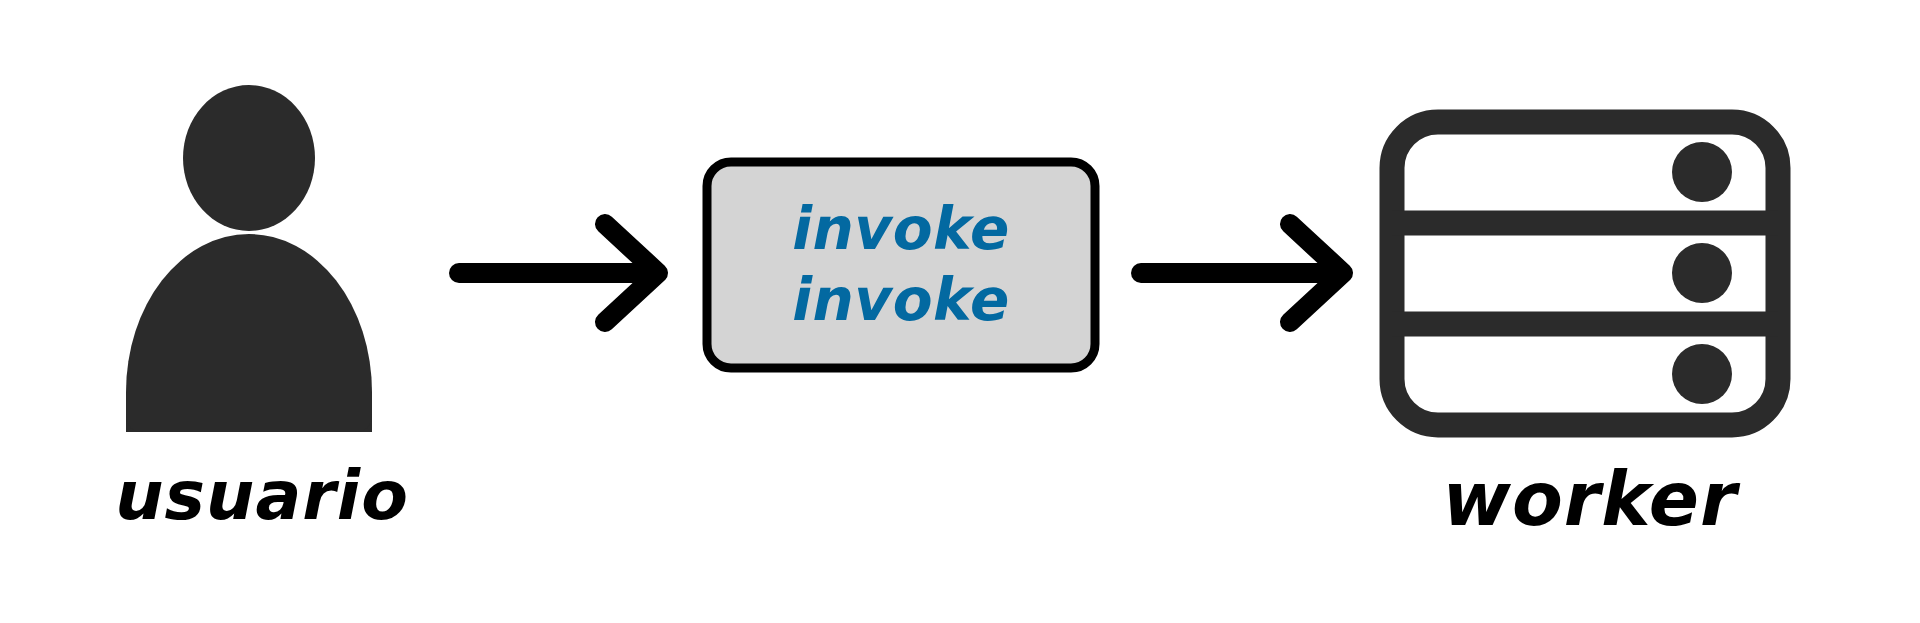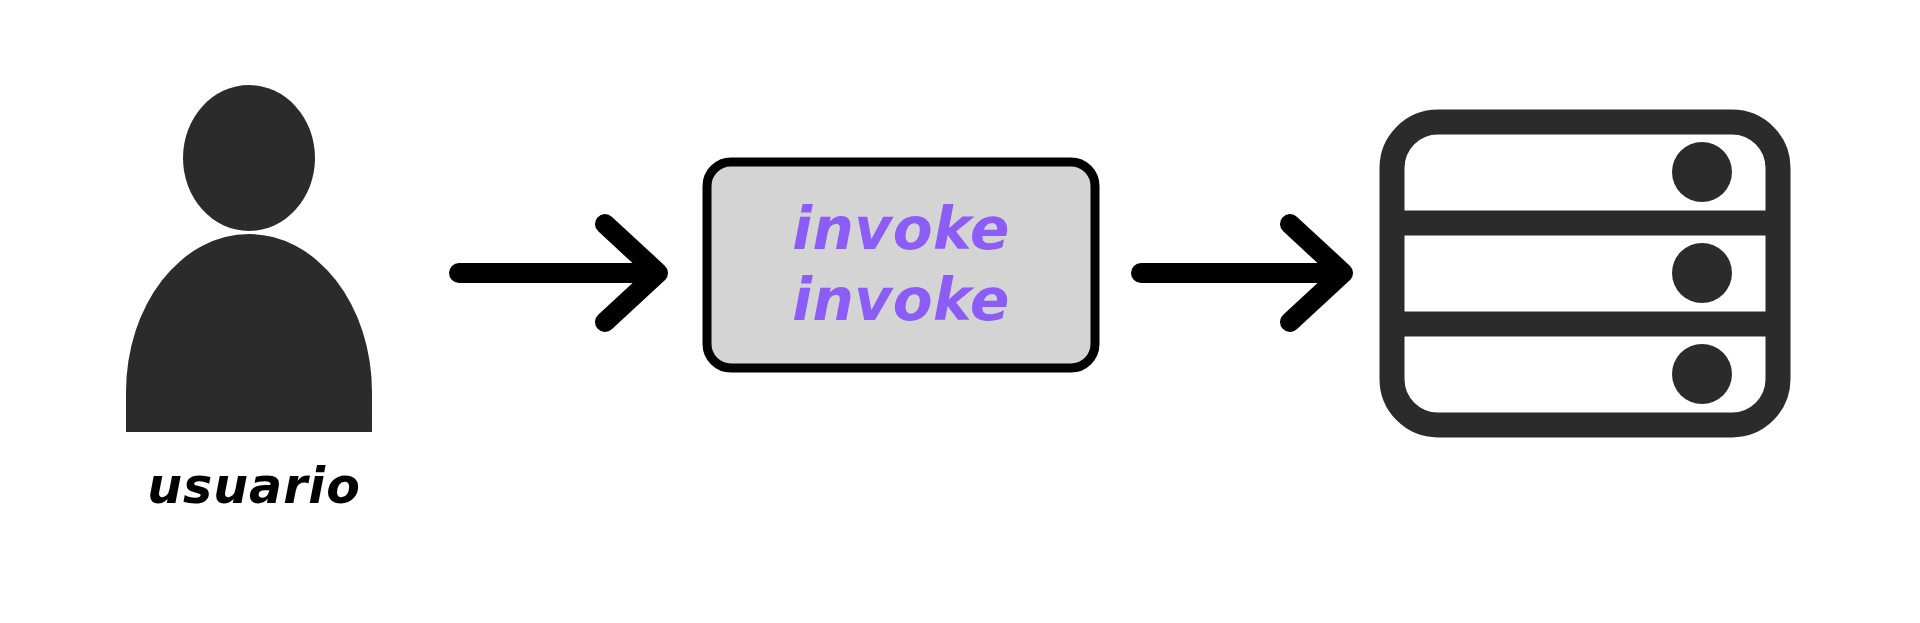--- a/index.html
+++ b/index.html
@@ -30,24 +30,24 @@
     font-family: "DejaVu Sans", sans-serif;
     font-style: italic;
     font-weight: bold;
     color: #000000;
     white-space: nowrap;
     letter-spacing: 1px;
     line-height: 1;
     text-align: center;
   }
   #label-usuario {
-    left: 4px;
+    left: 12px;
     top: 462px;
     width: 500px;
-    font-size: 49px;
+    font-size: 68px;
   }
   #label-worker {
     left: 1330px;
     top: 462px;
     width: 520px;
     font-size: 74px;
   }
   .box-text {
     position: absolute;
     left: 703px;
@@ -56,21 +56,21 @@
     height: 214px;
     display: flex;
     flex-direction: column;
     align-items: center;
     justify-content: center;
     font-family: "DejaVu Sans", sans-serif;
     font-style: italic;
     font-weight: bold;
     font-size: 58px;
     line-height: 1.22;
-    color: #8b5cf6;
+    color: #0369a1;
     letter-spacing: 0.5px;
     pointer-events: none;
   }
   .box-text span { display: block; }
 </style>
 </head>
 <body>
 
 <div id="canvas">
 
@@ -117,14 +117,15 @@
 
   </svg>
 
   <div class="box-text">
     <span>invoke</span>
     <span>invoke</span>
   </div>
 
   <div id="label-usuario" class="node-label">usuario</div>
 
+  <div id="label-worker" class="node-label">worker</div>
 
 </div>
 
 </body></html>

